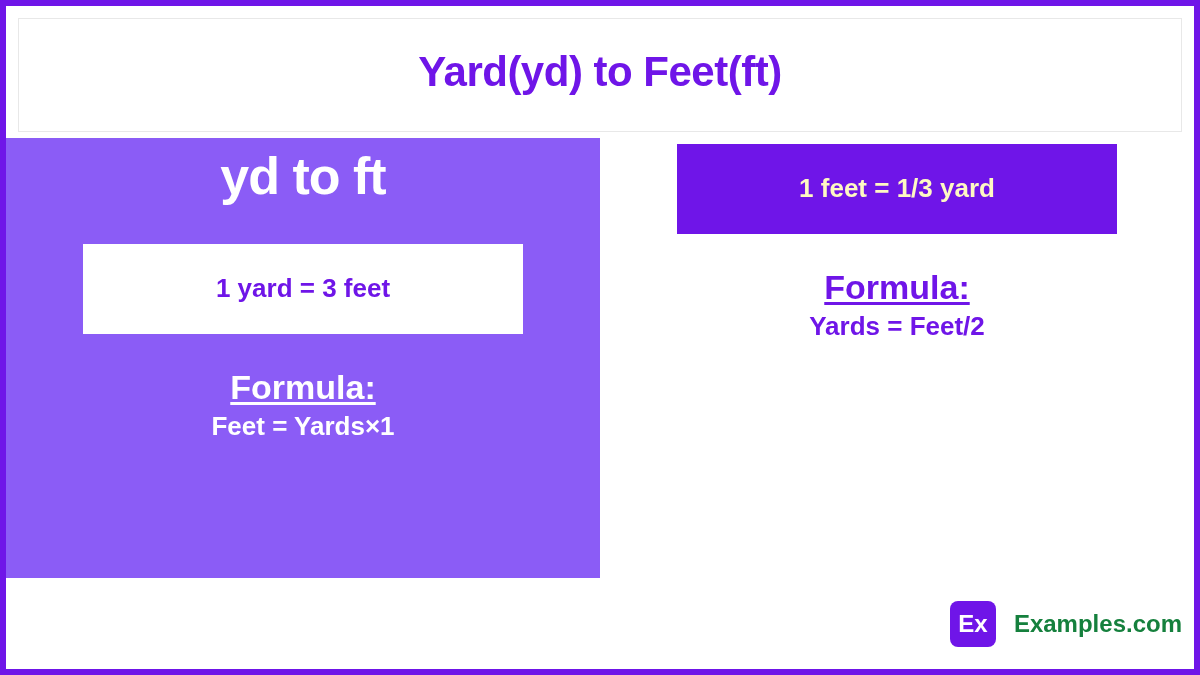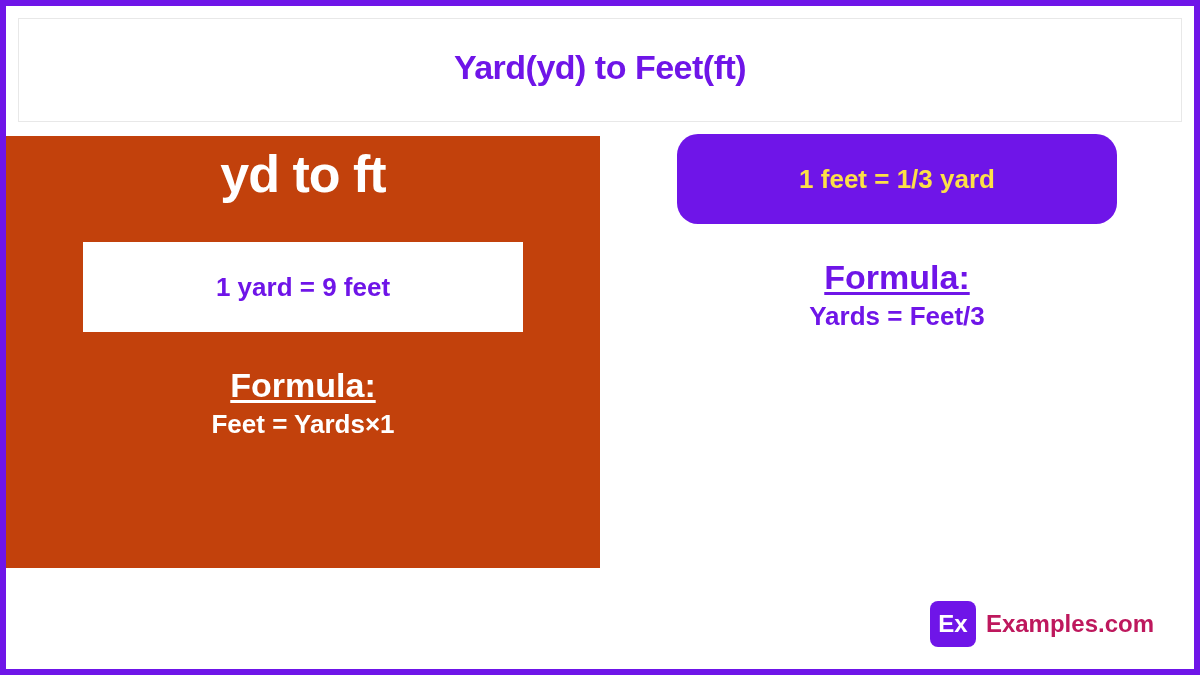--- a/index.html
+++ b/index.html
@@ -14,43 +14,42 @@
   }
   .header {
     width: calc(100% - 24px);
     margin: 12px;
     background: #ffffff;
     border: 1px solid #e8e8e8;
     padding: 28px 20px 34px 20px;
     text-align: center;
   }
   .header h1 {
-    font-size: 34px;
+    font-size: 42px;
     font-weight: 800;
     color: #6f15e8;
     line-height: 1.18;
     letter-spacing: -0.5px;
   }
   .panels {
     display: flex;
     width: 100%;
     height: 440px;
     margin-top: -6px;
   }
   .panel {
     flex: 1;
     display: flex;
     flex-direction: column;
     align-items: center;
     padding-top: 6px;
   }
   .panel-left {
-    background: #c2410c;
+    background: #8b5cf6;
     color: #ffffff;
-    margin-top: 8px;
   }
   .panel-right {
     background: #ffffff;
     color: #6f15e8;
   }
   .panel-title {
     font-size: 52px;
     font-weight: 800;
     margin-top: 2px;
     margin-bottom: 38px;
@@ -65,82 +64,81 @@
     font-size: 26px;
     font-weight: 800;
     margin-bottom: 34px;
   }
   .panel-left .equation-box {
     background: #ffffff;
     color: #6f15e8;
   }
   .panel-right .equation-box {
     background: #6f15e8;
-    color: #fde047;
-    border-radius: 21px;
+    color: #fef9c3;
   }
   .formula-label {
     font-size: 34px;
     font-weight: 800;
     text-decoration: underline;
     text-underline-offset: 3px;
     margin-bottom: 4px;
   }
   .formula-text {
     font-size: 26px;
     font-weight: 800;
   }
   .footer-brand {
     position: absolute;
     bottom: 22px;
-    right: 40px;
+    right: 12px;
     display: flex;
     align-items: center;
-    gap: 10px;
+    gap: 18px;
   }
   .brand-icon {
     width: 46px;
     height: 46px;
     background: #6f15e8;
     border-radius: 8px;
     color: #ffffff;
     font-size: 24px;
     font-weight: 800;
     display: flex;
     align-items: center;
     justify-content: center;
   }
   .brand-text {
     font-size: 24px;
     font-weight: 800;
-    color: #be185d;
+    color: #15803d;
   }
 </style>
 </head>
 <body>
 
 <div class="header">
   <h1>
     <span>Yard(yd) to Feet(ft)</span><br>
   </h1>
 </div>
 
 <div class="panels">
 
   <div class="panel panel-left">
     <div class="panel-title">yd to ft</div>
-    <div class="equation-box">1 yard = 9 feet</div>
+    <div class="equation-box">1 yard = 3 feet</div>
     <div class="formula-label">Formula:</div>
     <div class="formula-text">Feet = Yards×1</div>
   </div>
 
   <div class="panel panel-right">
     <div class="equation-box">1 feet = 1/3 yard</div>
     <div class="formula-label">Formula: </div>
-    <div class="formula-text">Yards = Feet/3</div>
+    <div class="formula-text">Yards = Feet/2</div>
   </div>
 
 </div>
 
 <div class="footer-brand">
   <div class="brand-icon">Ex</div>
   <div class="brand-text">Examples.com</div>
 </div>
 
 </body></html>

